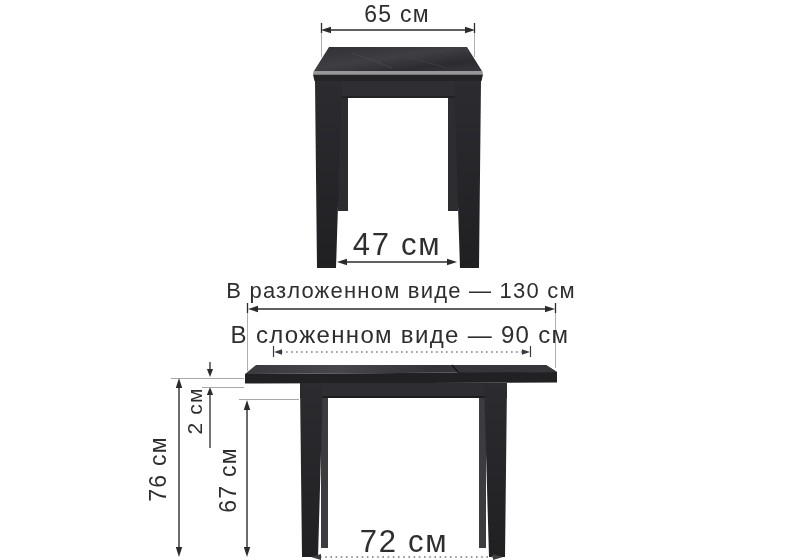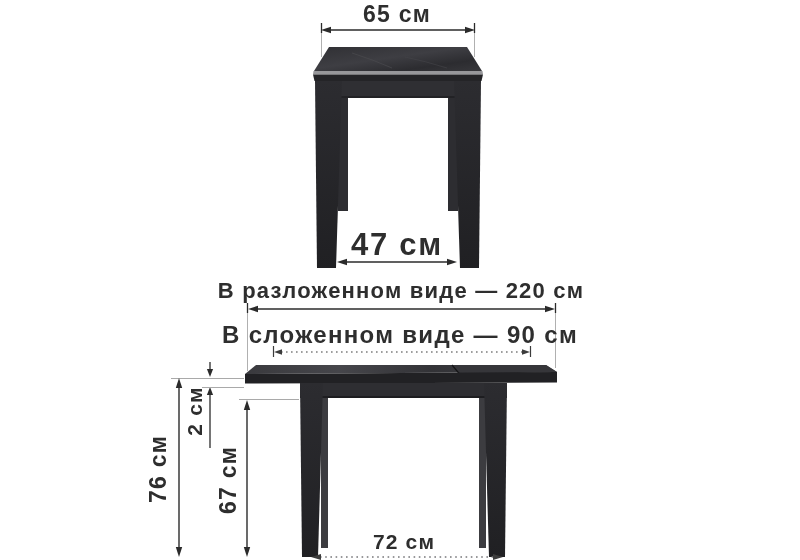--- a/index.html
+++ b/index.html
@@ -1,17 +1,17 @@
 <!DOCTYPE html>
 <html><head>
 <meta charset="utf-8">
 <style>
   html,body{margin:0;padding:0;background:#fff;}
   .stage{position:relative;width:800px;height:560px;background:#ffffff;overflow:hidden;
-         font-family:"Liberation Sans",sans-serif;font-weight:bold;}
+         font-family:"Liberation Sans",sans-serif;}
   .stage svg{position:absolute;left:0;top:0;}
   .lbl{position:absolute;transform:translate(-50%,-50%);white-space:nowrap;
        color:#2e2e2e;letter-spacing:.055em;line-height:1;}
   .rot{transform:translate(-50%,-50%) rotate(-90deg);}
 </style>
 </head>
 <body>
 
 <div class="stage">
 
@@ -122,24 +122,24 @@
       <line x1="320" y1="557" x2="494" y2="557" stroke="#77777a" stroke-width="1.3" stroke-dasharray="1.6 3.6"></line>
       <polygon points="311,557 321,554 321,560" fill="#3c3c3c"></polygon>
       <polygon points="503,557 493,554 493,560" fill="#3c3c3c"></polygon>
     </g>
   </svg>
 
   <div class="lbl" style="left:397px;top:14px;font-size:23px;">65 см</div>
 
   <div class="lbl" style="left:397px;top:244px;font-size:31px;">47 см</div>
 
-  <div class="lbl" style="left:401px;top:291px;font-size:22px;">В разложенном виде — 220 см</div>
+  <div class="lbl" style="left:401px;top:291px;font-size:22px;">В разложенном виде — 130 см</div>
 
   <div class="lbl" style="left:400px;top:335px;font-size:24px;">В сложенном виде — 90 см</div>
 
   <div class="lbl rot" style="left:158px;top:469px;font-size:23px;">76 см</div>
 
   <div class="lbl rot" style="left:194px;top:411px;font-size:21px;">2 см</div>
 
   <div class="lbl rot" style="left:228px;top:480px;font-size:23px;">67 см</div>
 
-  <div class="lbl" style="left:404px;top:541px;font-size:21px;">72 см</div>
+  <div class="lbl" style="left:404px;top:541px;font-size:31px;">72 см</div>
 </div>
 
 </body></html>

